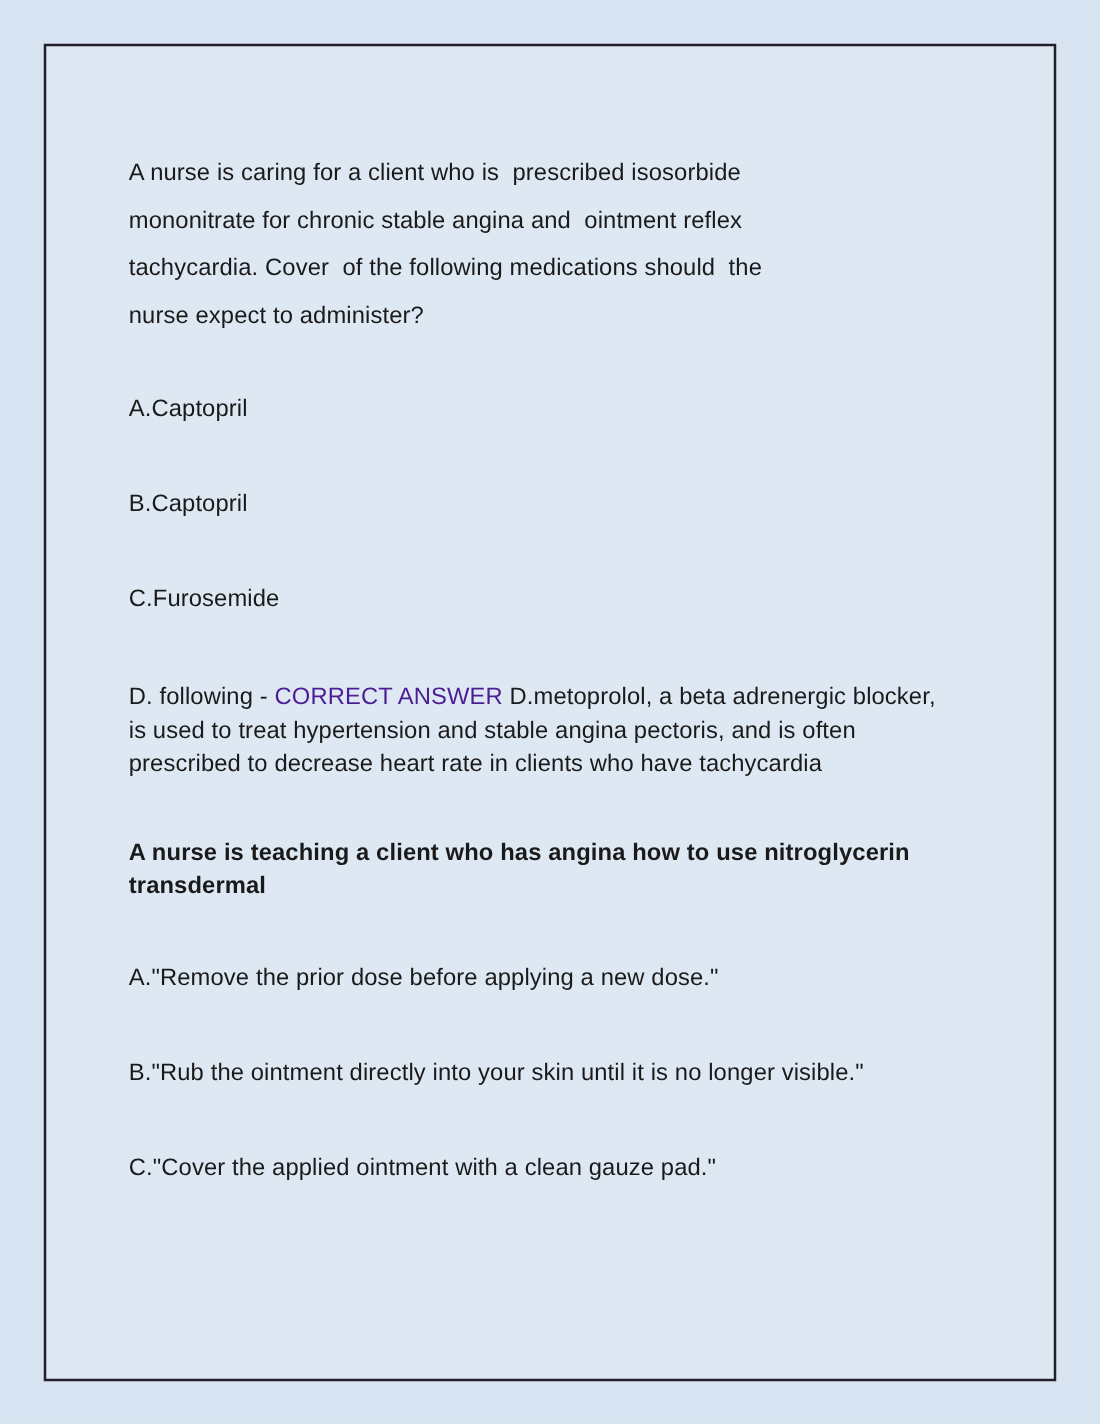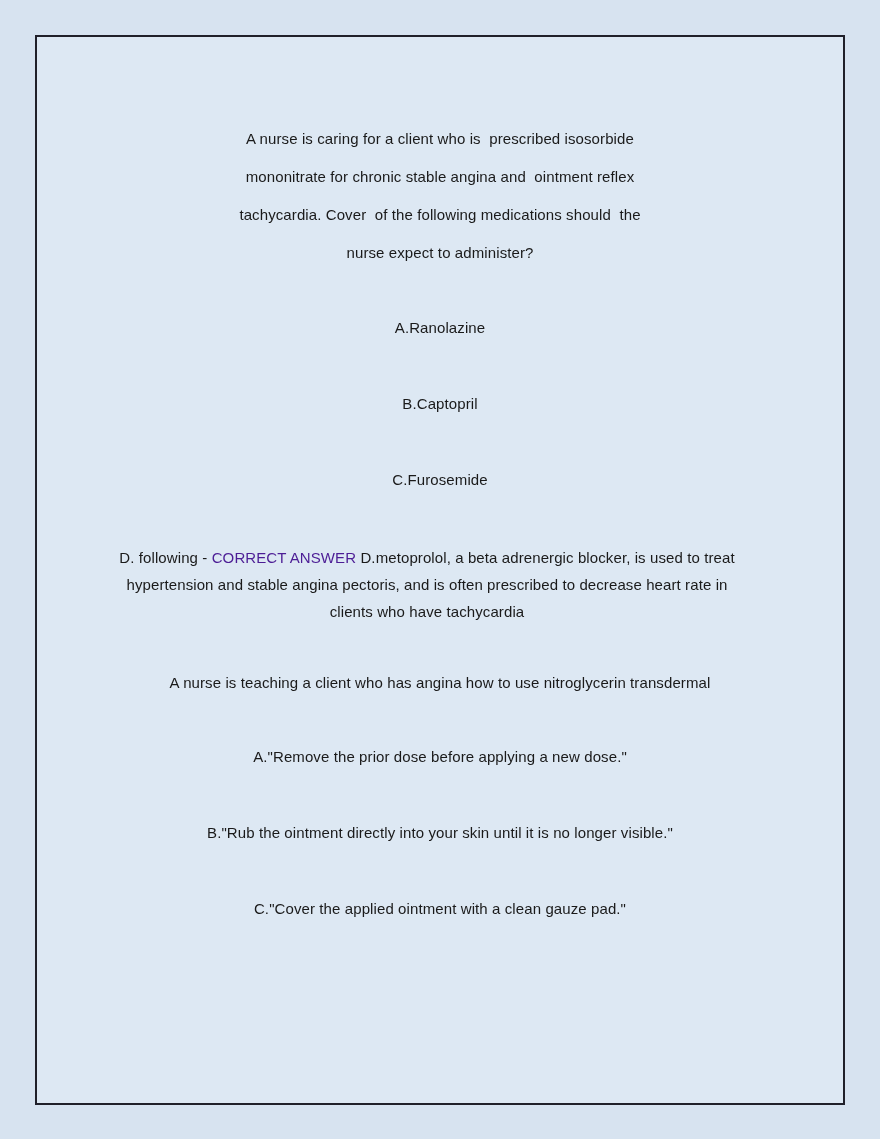--- a/index.html
+++ b/index.html
@@ -16,23 +16,22 @@
     position: absolute;
     left: 35px;
     top: 35px;
     width: 810px;
     height: 1070px;
     border: 2px solid #20202a;
     background: #dde8f3;
   }
   .content {
     padding: 91px 66px 0 66px;
-    font-size: 15px;
+    font-size: 19px;
     letter-spacing: 0.1px;
-    text-align: center;
   }
   .q-line {
     white-space: pre-wrap;
     line-height: 22px;
     margin: 0 0 16px 0;
   }
   .q-line:last-child { margin-bottom: 0; }
   .option {
     white-space: pre-wrap;
     line-height: 22px;
@@ -45,38 +44,39 @@
     line-height: 27px;
     white-space: pre-wrap;
   }
   .marker-red { color: #4c1d95; }
   .question-2 {
     margin-top: 45px;
   }
   .question-2 .q-line {
     line-height: 26px;
     margin: 0;
+    font-weight: bold;
   }
   .q2-options .option:first-child { margin-top: 50px; }
 </style>
 </head>
 <body>
 
 <div class="page-frame">
   <div class="content">
 
     <div>
       <p class="q-line">A nurse is caring for a client who is  prescribed isosorbide</p>
       <p class="q-line">mononitrate for chronic stable angina and  ointment reflex</p>
       <p class="q-line">tachycardia. Cover  of the following medications should  the</p>
       <p class="q-line">nurse expect to administer?</p>
     </div>
 
     <div>
-      <p class="option first-after-question">A.Ranolazine</p>
+      <p class="option first-after-question">A.Captopril</p>
       <p class="option">B.Captopril</p>
       <p class="option">C.Furosemide</p>
     </div>
 
     <p class="answer-block"><span>D. following - </span><span class="marker-red">CORRECT ANSWER</span><span> D.metoprolol, a beta adrenergic blocker, is used to treat hypertension and stable angina pectoris, and is often prescribed to decrease heart rate in clients who have tachycardia</span></p>
 
     <div class="question-2">
       <p class="q-line">A nurse is teaching a client who has angina how to use nitroglycerin transdermal</p>
     </div>
 

